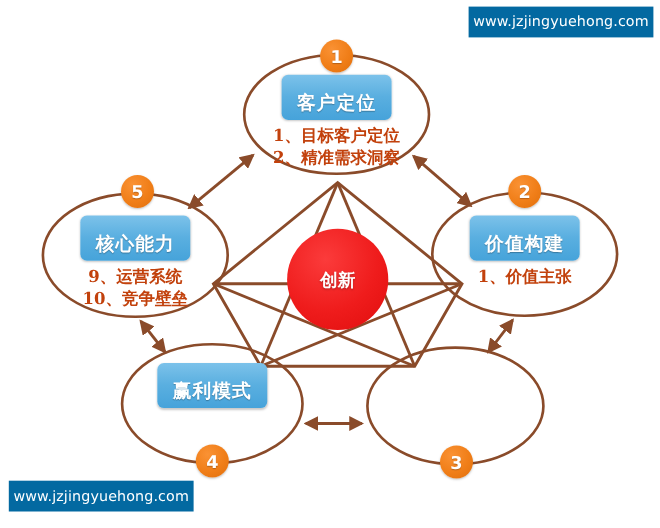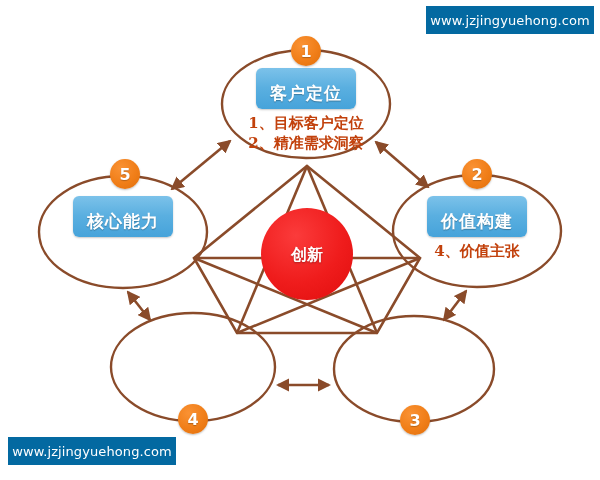--- a/index.html
+++ b/index.html
@@ -134,39 +134,44 @@
       <div>2、精准需求洞察</div>
     </div>
   </div>
   <div class="badge" style="left:291px;top:36px;">
     <span>1</span>
   </div>
 
   <div class="node" style="left:392px;top:196px;width:170px;">
     <span class="node-title">价值构建</span>
     <div class="node-lines">
-      <div>4、价值主张</div>
+      <div>1、价值主张</div>
     </div>
   </div>
   <div class="badge" style="left:462px;top:159px;">
     <span>2</span>
   </div>
 
   <div class="badge" style="left:400px;top:405px;">
     <span>3</span>
   </div>
 
   <div class="node" style="left:113px;top:330px;width:160px;">
+    <span class="node-title">赢利模式</span>
   </div>
   <div class="badge" style="left:178px;top:404px;">
     <span>4</span>
   </div>
 
   <div class="node" style="left:38px;top:196px;width:170px;">
     <span class="node-title">核心能力</span>
+    <div class="node-lines">
+      <div>9、运营系统</div>
+      <div>10、竞争壁垒</div>
+    </div>
   </div>
   <div class="badge" style="left:110px;top:159px;">
     <span>5</span>
   </div>
 
   <div class="watermark" id="wm-top">www.jzjingyuehong.com</div>
   <div class="watermark" id="wm-bottom">www.jzjingyuehong.com</div>
 
 </div>
 

